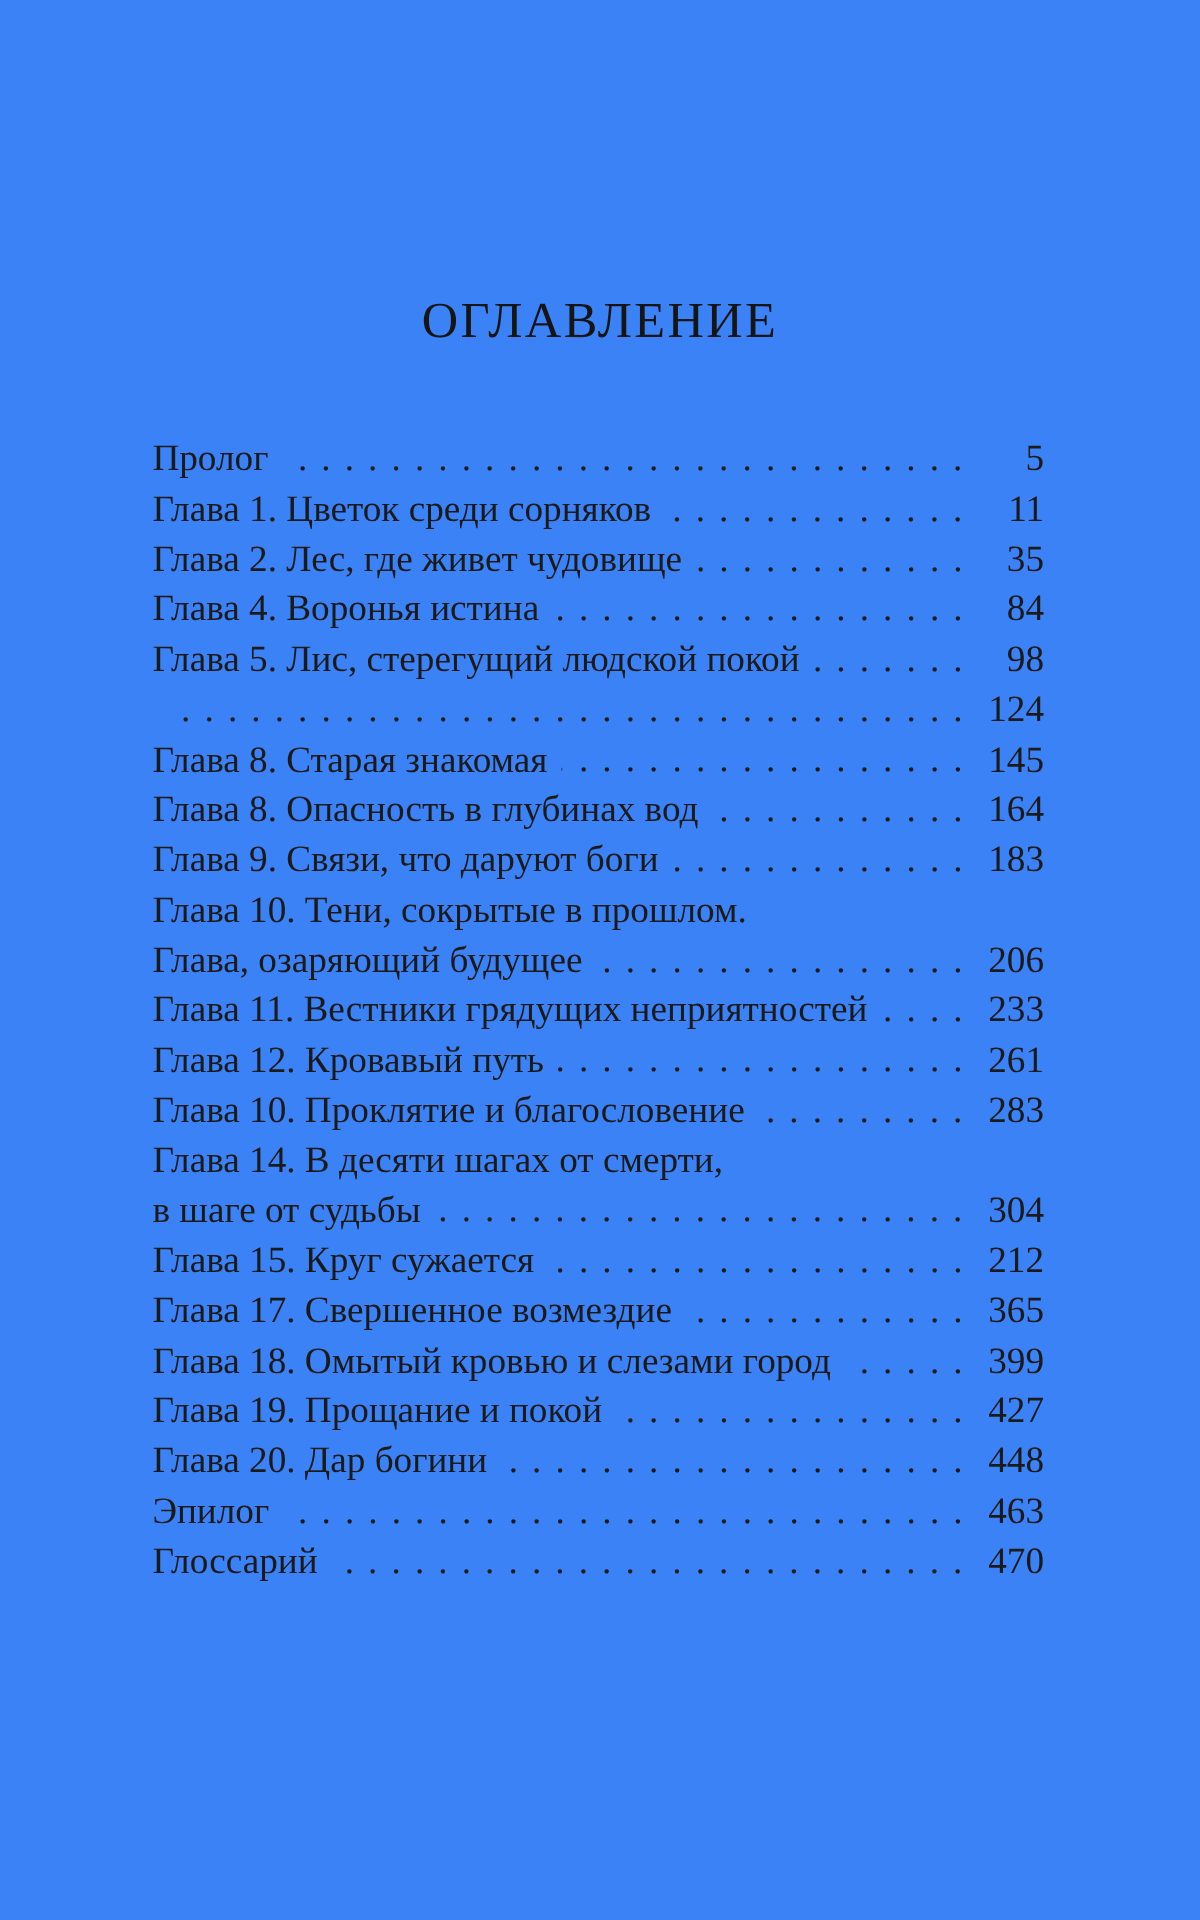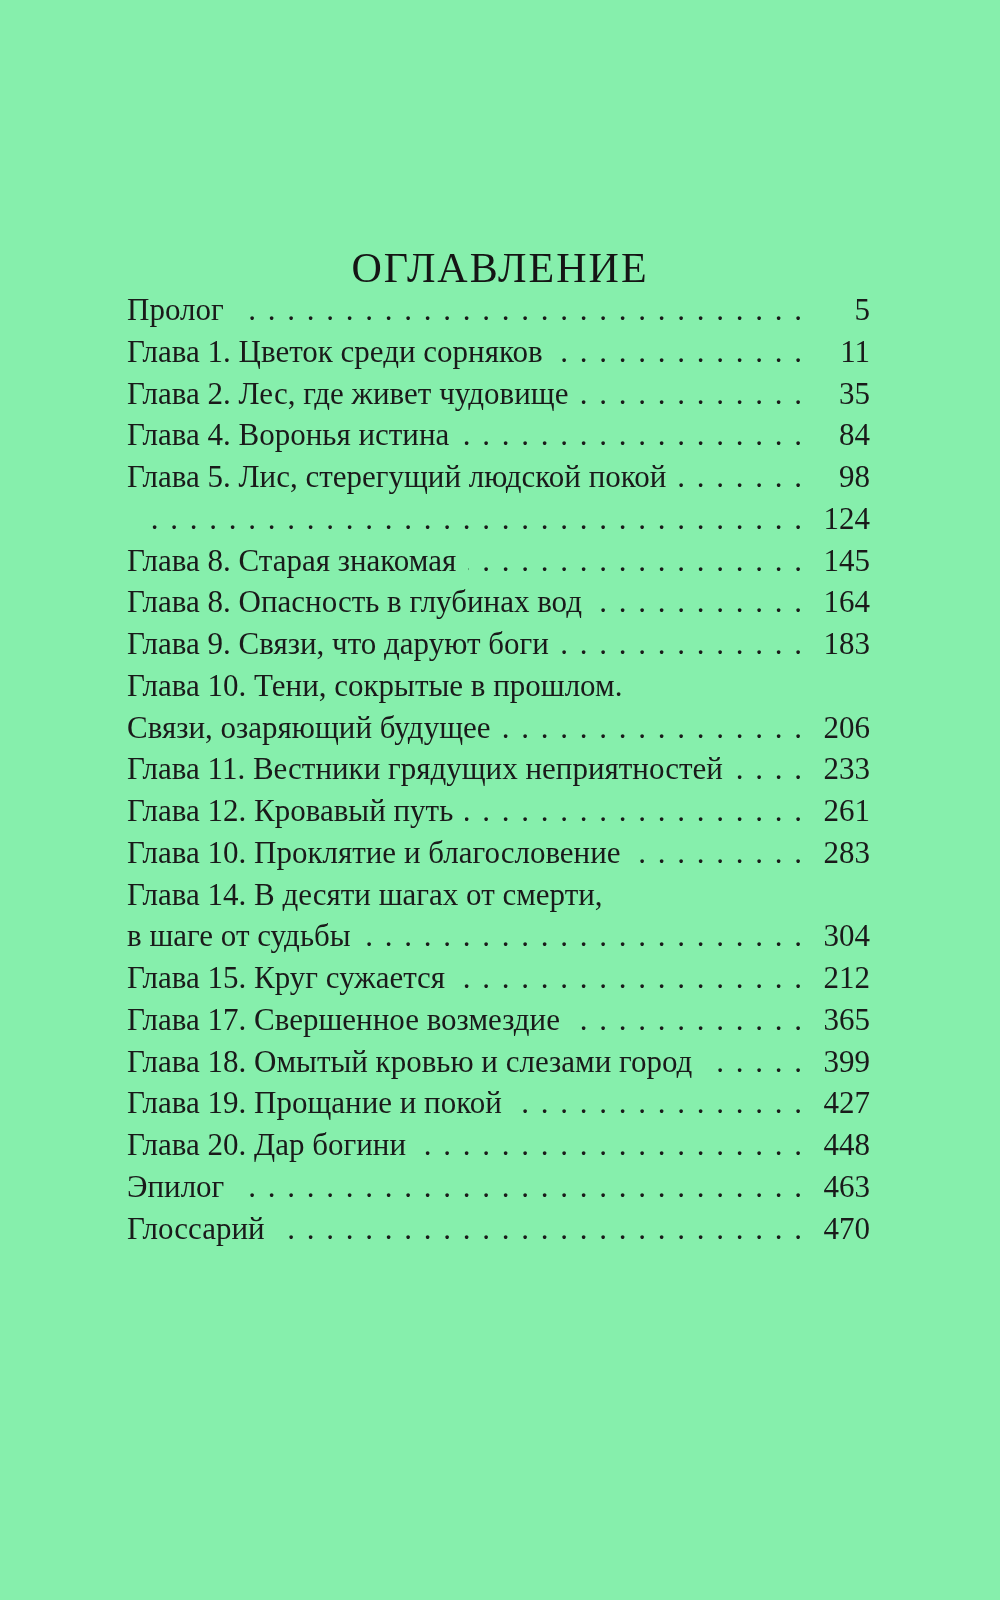--- a/index.html
+++ b/index.html
@@ -4,36 +4,37 @@
 <style>
   html, body {
     margin: 0;
     padding: 0;
     background: #ffffff;
   }
   .book-page {
     position: relative;
     width: 1000px;
     height: 1600px;
-    background: #86efac;
+    background: #3b82f6;
     color: #1a1a1a;
     font-family: "Liberation Serif", serif;
     overflow: hidden;
   }
   .toc-title {
     margin: 0;
     padding-top: 247px;
     text-align: center;
     font-size: 42px;
     font-weight: normal;
     letter-spacing: 2px;
     line-height: 1;
     color: #151515;
   }
   .toc-list {
+    margin-top: 72px;
     padding-left: 127px;
     padding-right: 130px;
     font-size: 31px;
     line-height: 41.75px;
   }
   .toc-row {
     display: flex;
     align-items: baseline;
   }
   .toc-row .lbl {
@@ -120,21 +121,21 @@
     <span class="lbl">Глава 9. Связи, что даруют боги</span>
     <span class="leader"></span>
     <span class="pg">183</span>
   </div>
 
   <div class="toc-row cont">
     <span class="lbl">Глава 10. Тени, сокрытые в прошлом.</span>
   </div>
 
   <div class="toc-row">
-    <span class="lbl">Связи, озаряющий будущее</span>
+    <span class="lbl">Глава, озаряющий будущее</span>
     <span class="leader"></span>
     <span class="pg">206</span>
   </div>
 
   <div class="toc-row">
     <span class="lbl">Глава 11. Вестники грядущих неприятностей</span>
     <span class="leader"></span>
     <span class="pg">233</span>
   </div>
 

